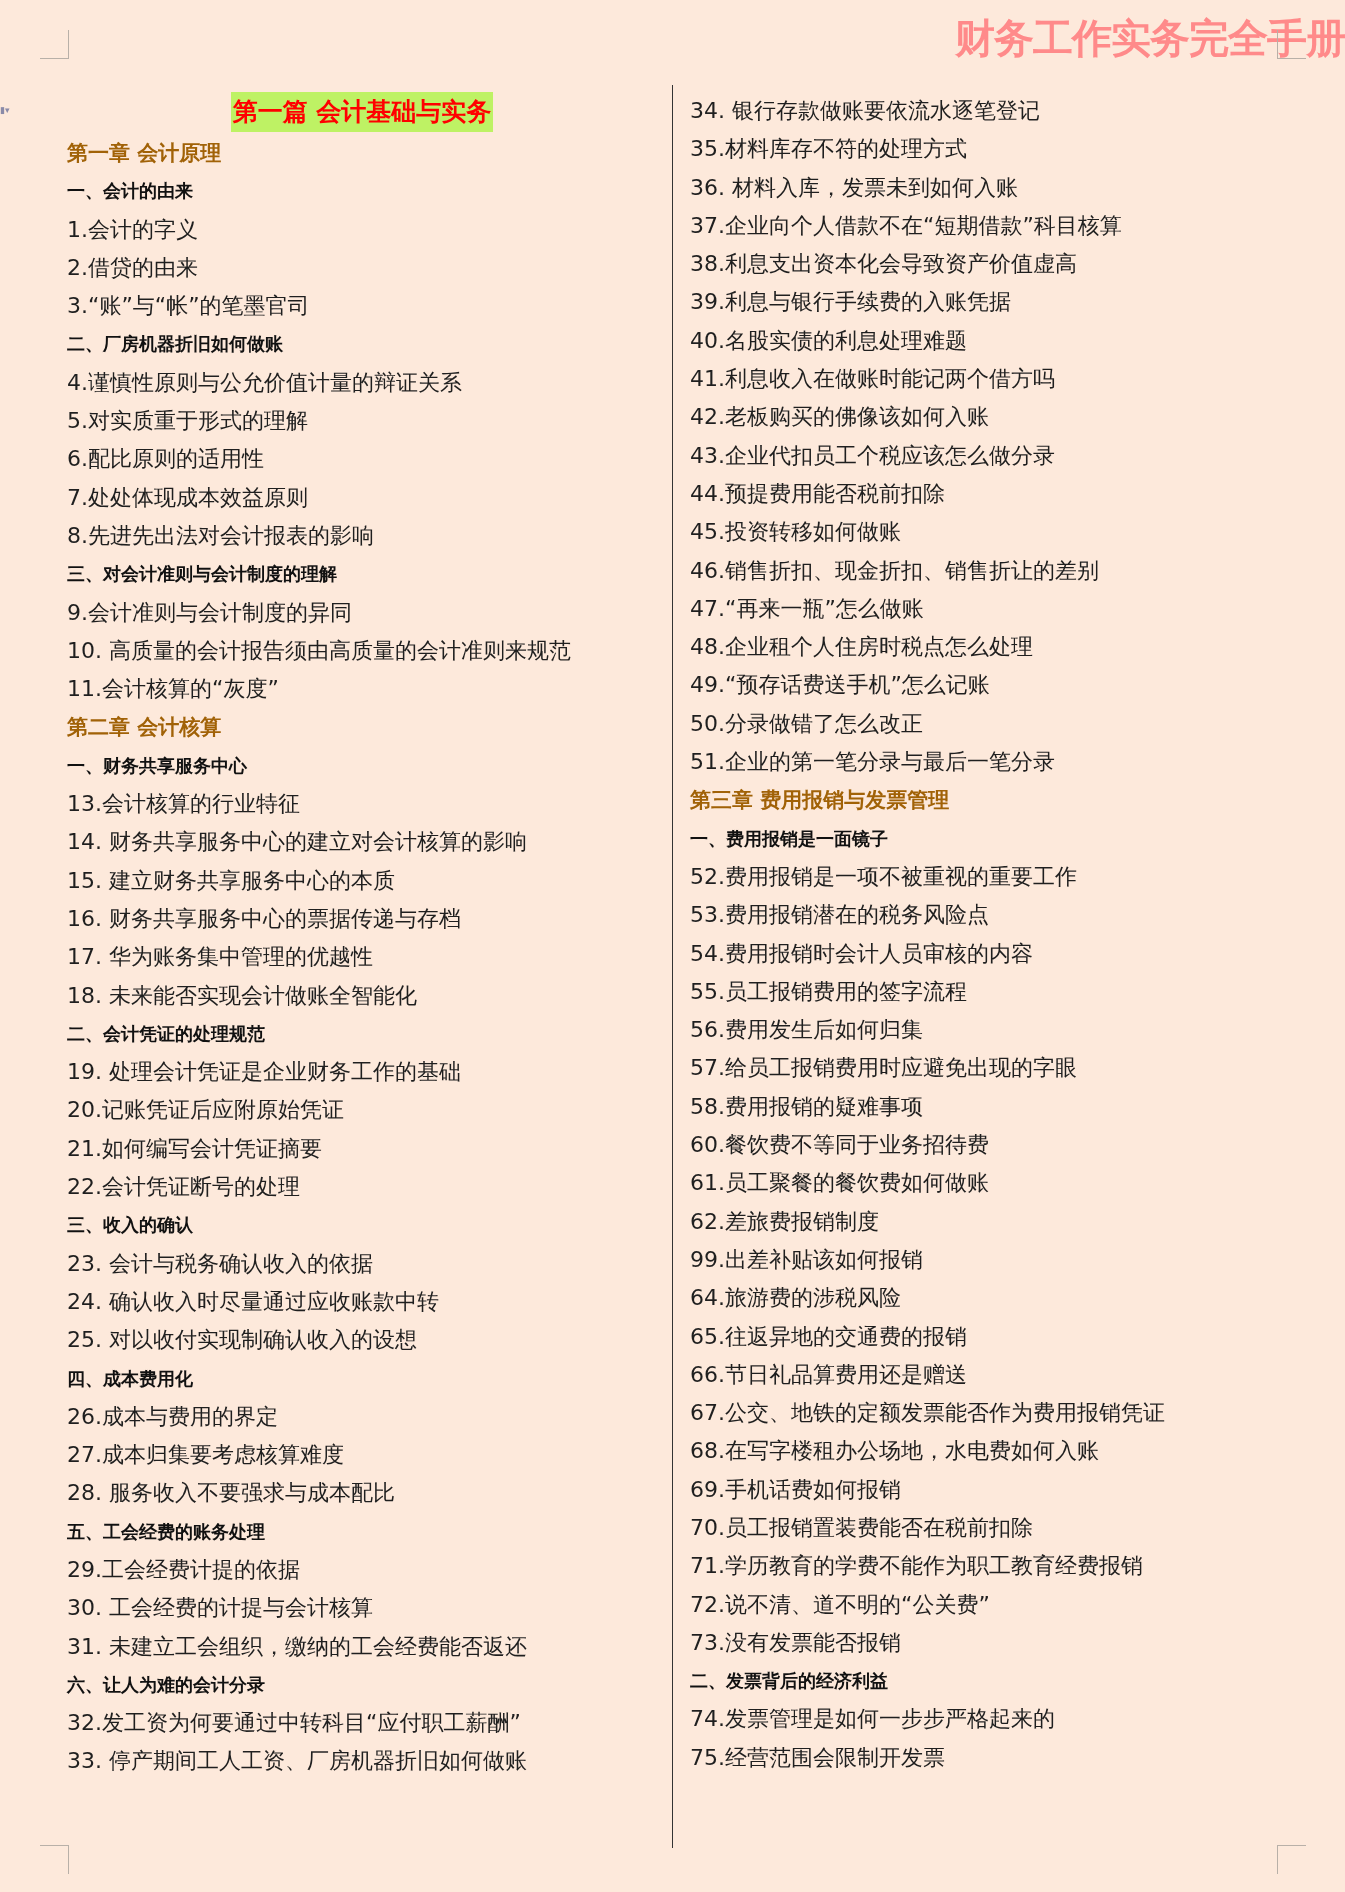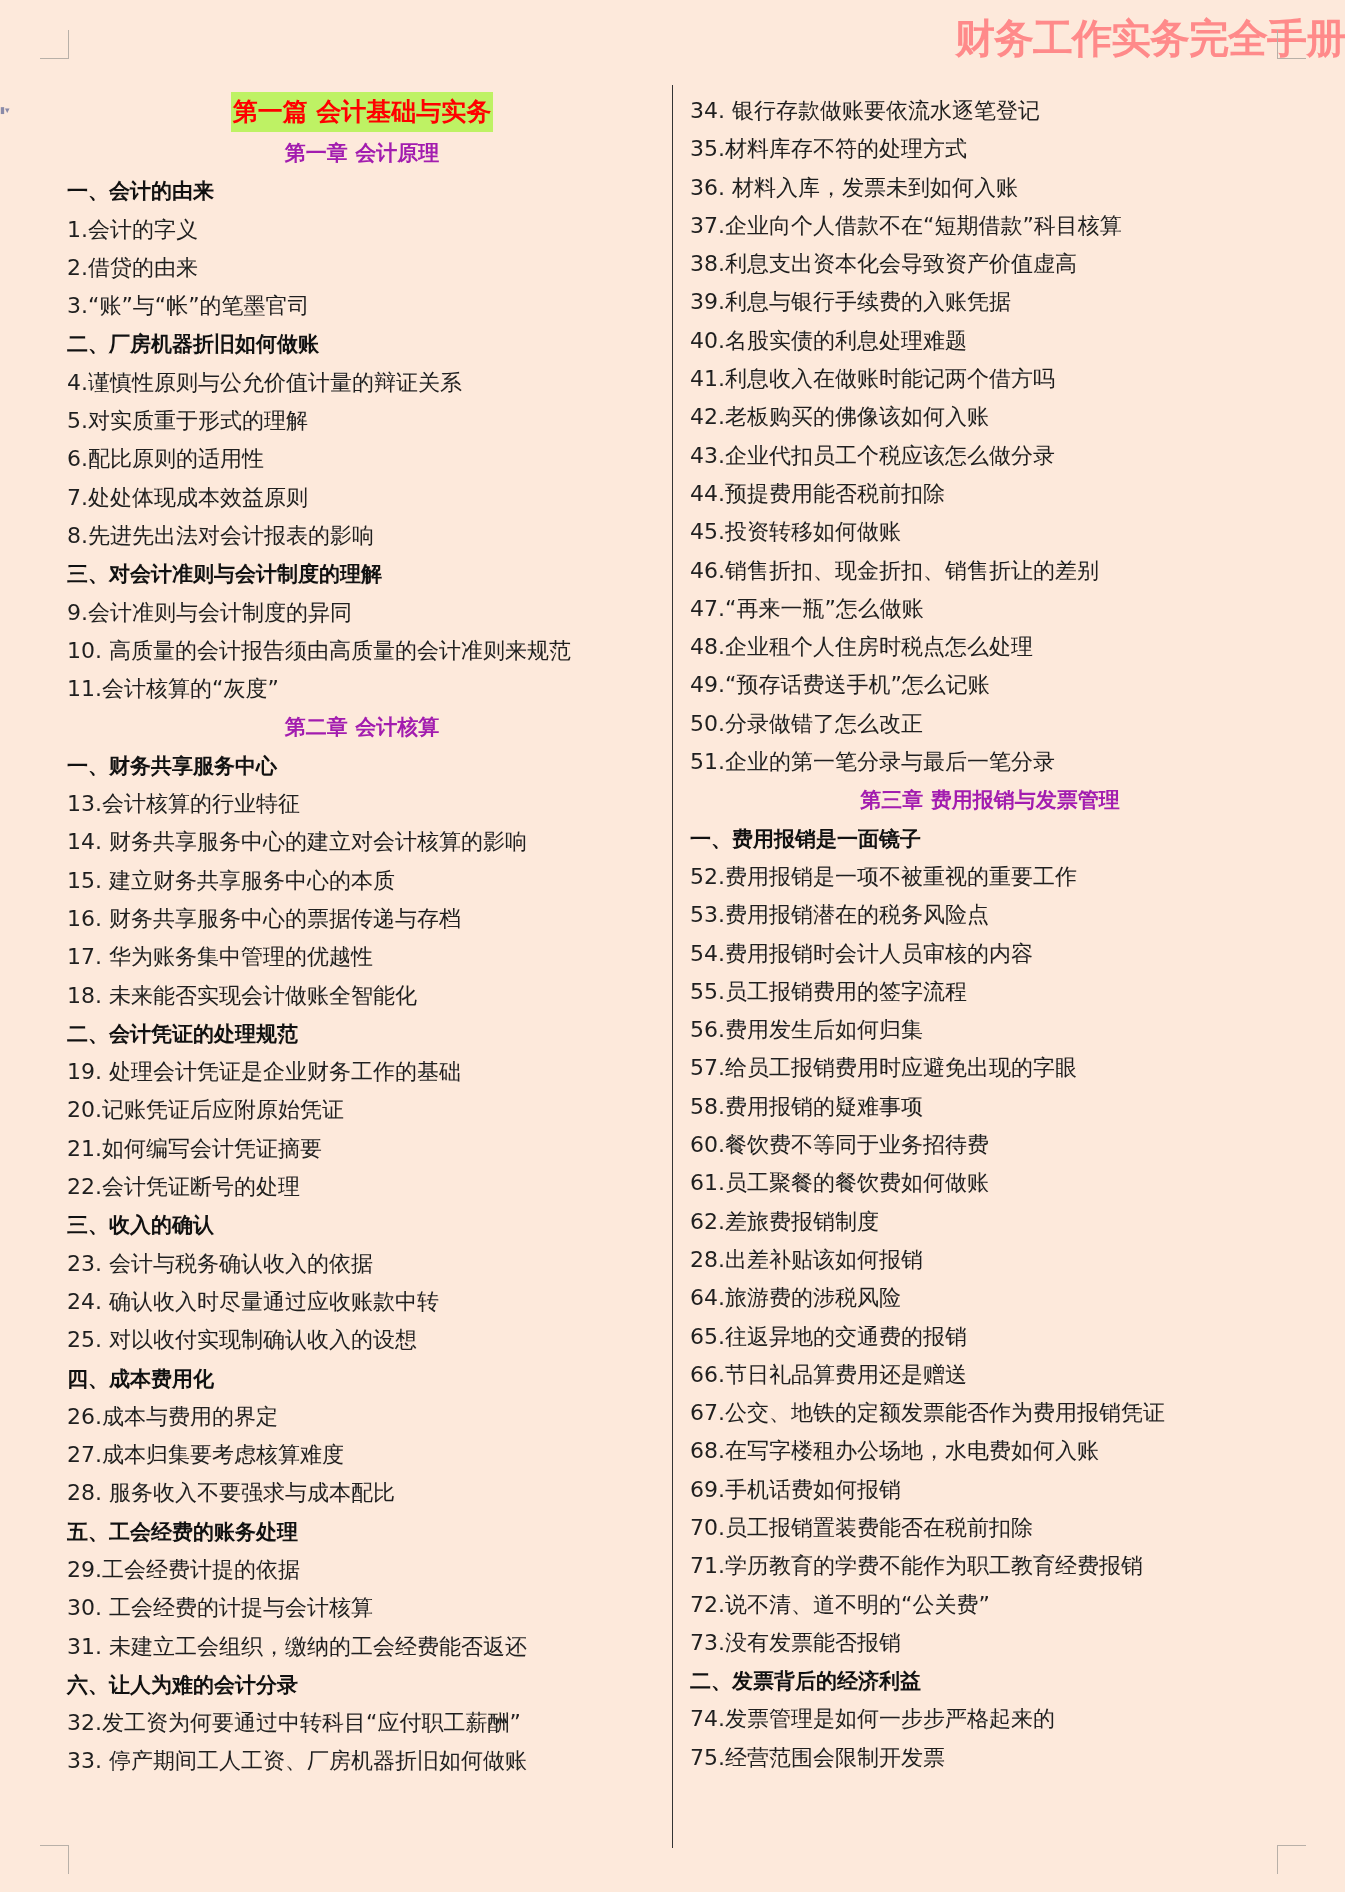--- a/index.html
+++ b/index.html
@@ -29,22 +29,22 @@
   .col.left { left: 67px; width: 590px; }
   .col.right { left: 690px; width: 600px; }
   .row {
     height: 38.3px; line-height: 38.3px; font-size: 22px; white-space: nowrap;
   }
   .row.part { text-align: center; height: 42px; line-height: 42px; }
   .part-label {
     display: inline-block; background: #bef264; color: #ff0000; font-weight: bold;
     font-size: 25px; padding: 0 2px; line-height: 40px;
   }
-  .row.chapter { text-align: center; color: #a21caf; font-weight: bold; font-size: 21px; }
-  .row.section { font-weight: bold; font-size: 21px; color: #111; }
+  .row.chapter { color: #a16207; font-weight: bold; font-size: 21px; }
+  .row.section { font-weight: bold; font-size: 18px; color: #111; }
   .row.item { color: #1f1f1f; }
 </style>
 </head>
 <body>
 
 <div class="doc-title">财务工作实务完全手册</div>
 
 <div class="crop tl"></div>
 <div class="crop tr"></div>
 <div class="crop bl"></div>
@@ -123,21 +123,21 @@
     <div class="row item">52.费用报销是一项不被重视的重要工作</div>
     <div class="row item">53.费用报销潜在的税务风险点</div>
     <div class="row item">54.费用报销时会计人员审核的内容</div>
     <div class="row item">55.员工报销费用的签字流程</div>
     <div class="row item">56.费用发生后如何归集</div>
     <div class="row item">57.给员工报销费用时应避免出现的字眼</div>
     <div class="row item">58.费用报销的疑难事项</div>
     <div class="row item">60.餐饮费不等同于业务招待费</div>
     <div class="row item">61.员工聚餐的餐饮费如何做账</div>
     <div class="row item">62.差旅费报销制度</div>
-    <div class="row item">28.出差补贴该如何报销</div>
+    <div class="row item">99.出差补贴该如何报销</div>
     <div class="row item">64.旅游费的涉税风险</div>
     <div class="row item">65.往返异地的交通费的报销</div>
     <div class="row item">66.节日礼品算费用还是赠送</div>
     <div class="row item">67.公交、地铁的定额发票能否作为费用报销凭证</div>
     <div class="row item">68.在写字楼租办公场地，水电费如何入账</div>
     <div class="row item">69.手机话费如何报销</div>
     <div class="row item">70.员工报销置装费能否在税前扣除</div>
     <div class="row item">71.学历教育的学费不能作为职工教育经费报销</div>
     <div class="row item">72.说不清、道不明的“公关费”</div>
     <div class="row item">73.没有发票能否报销</div>

